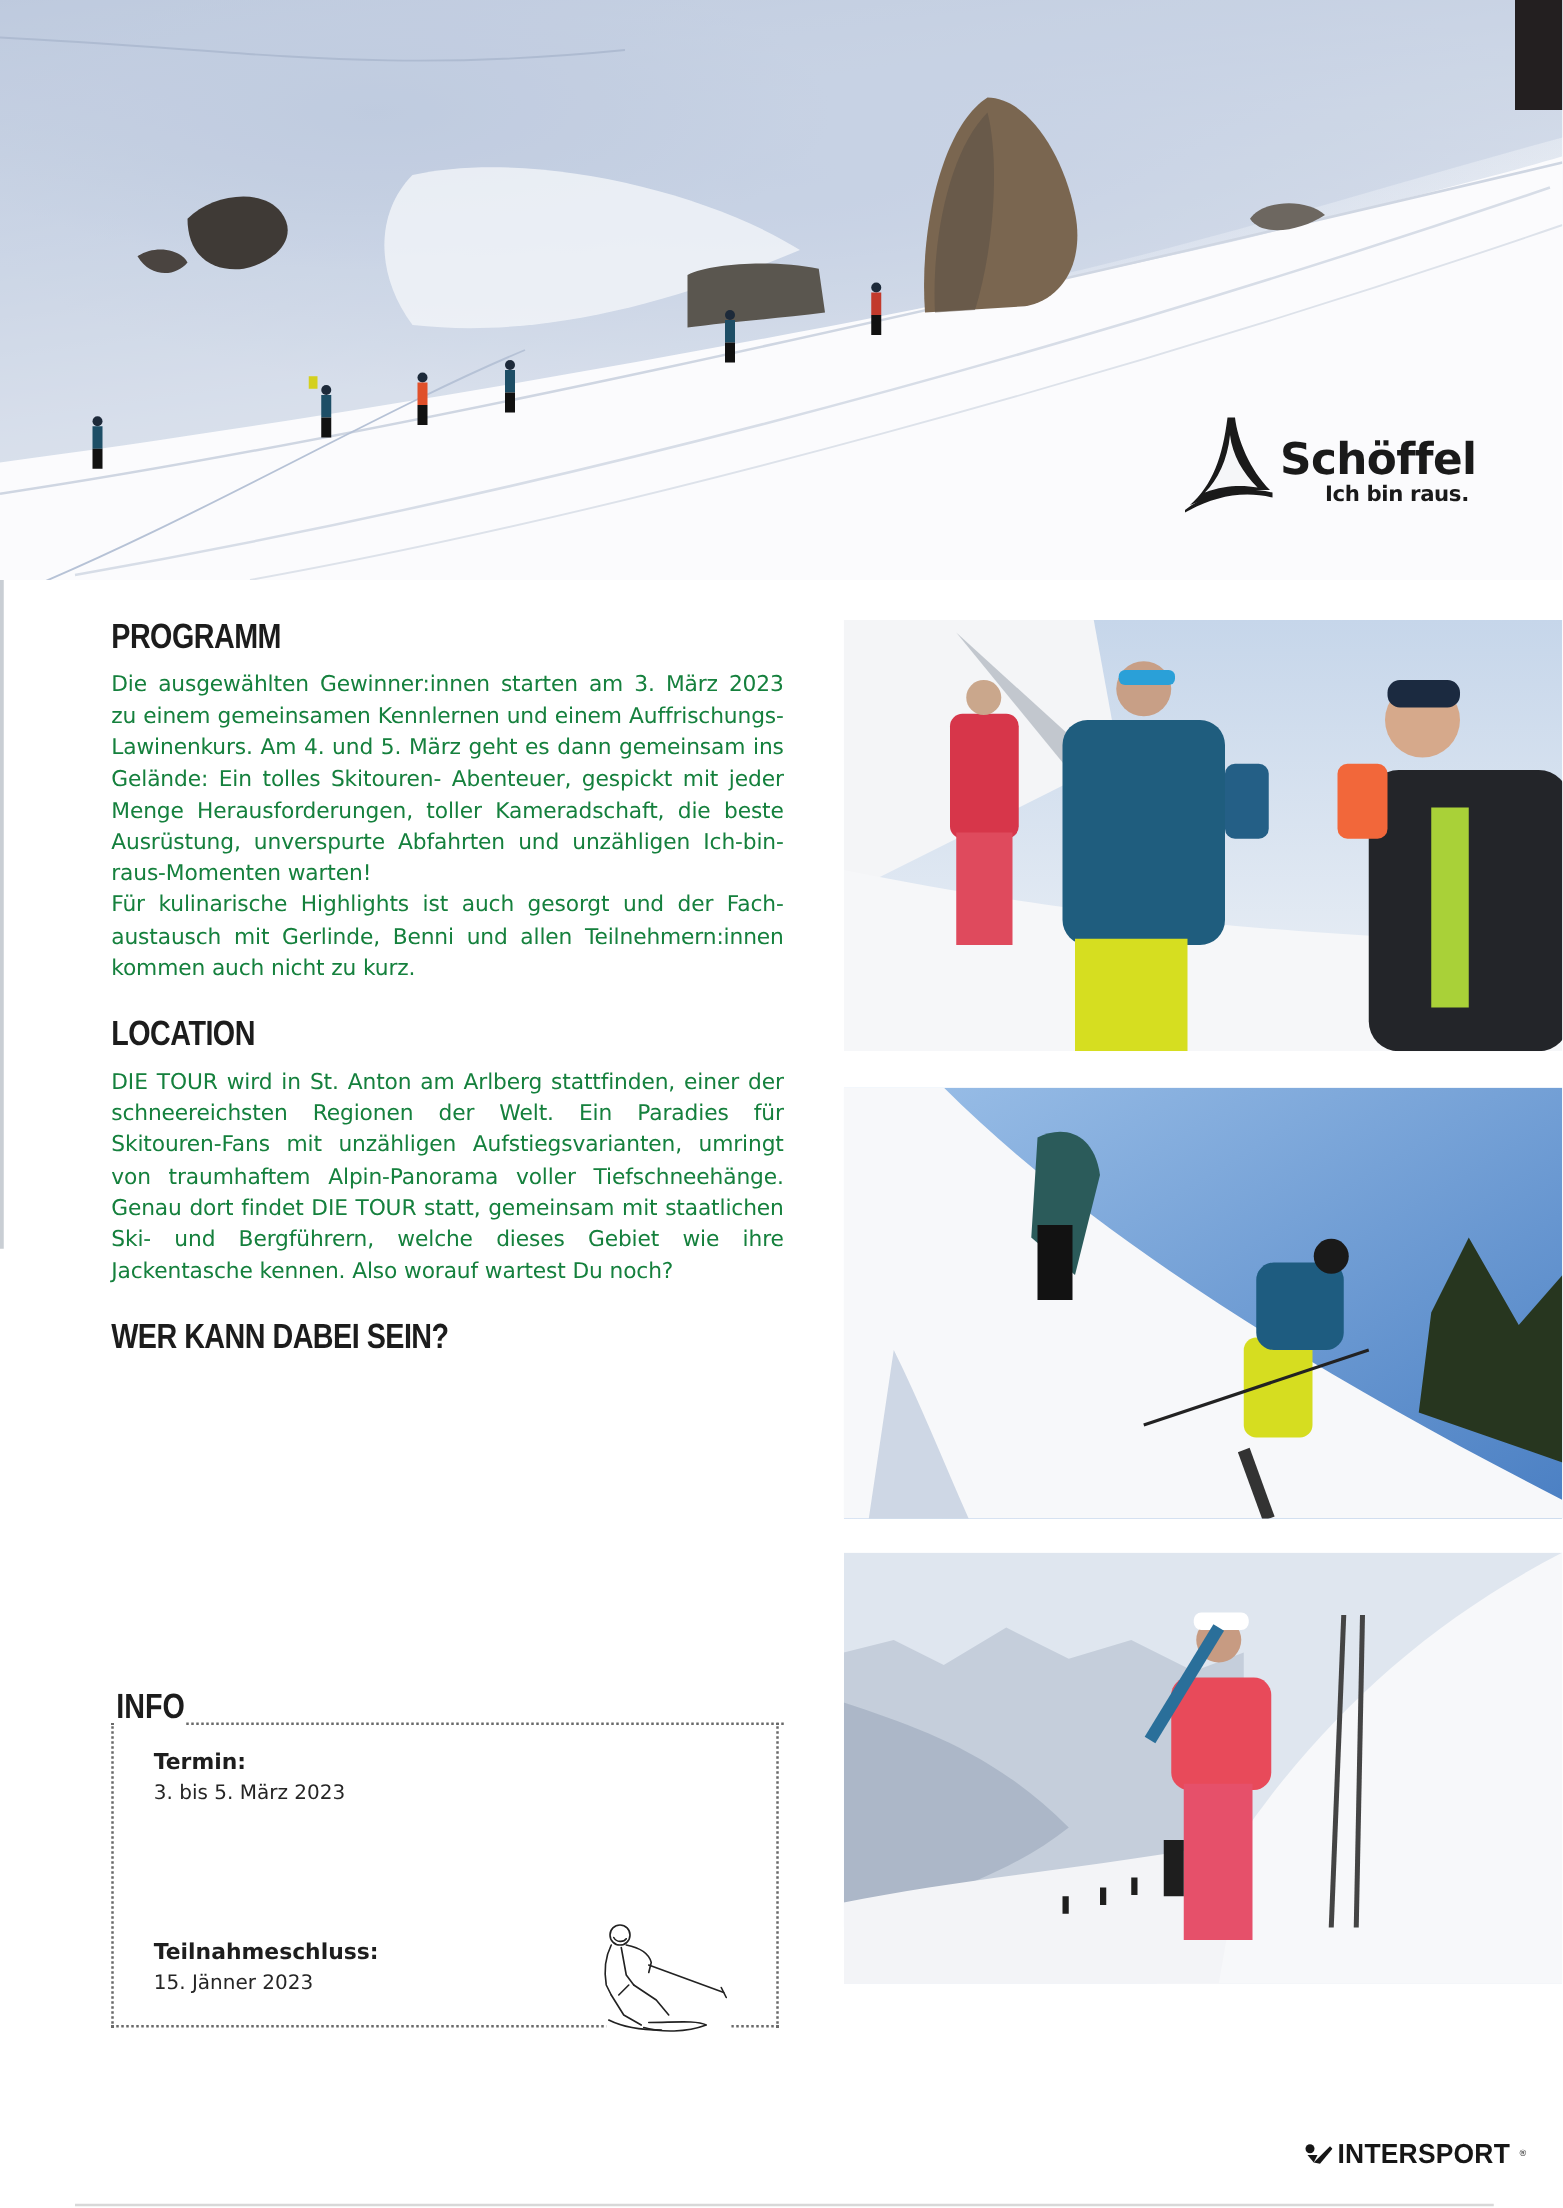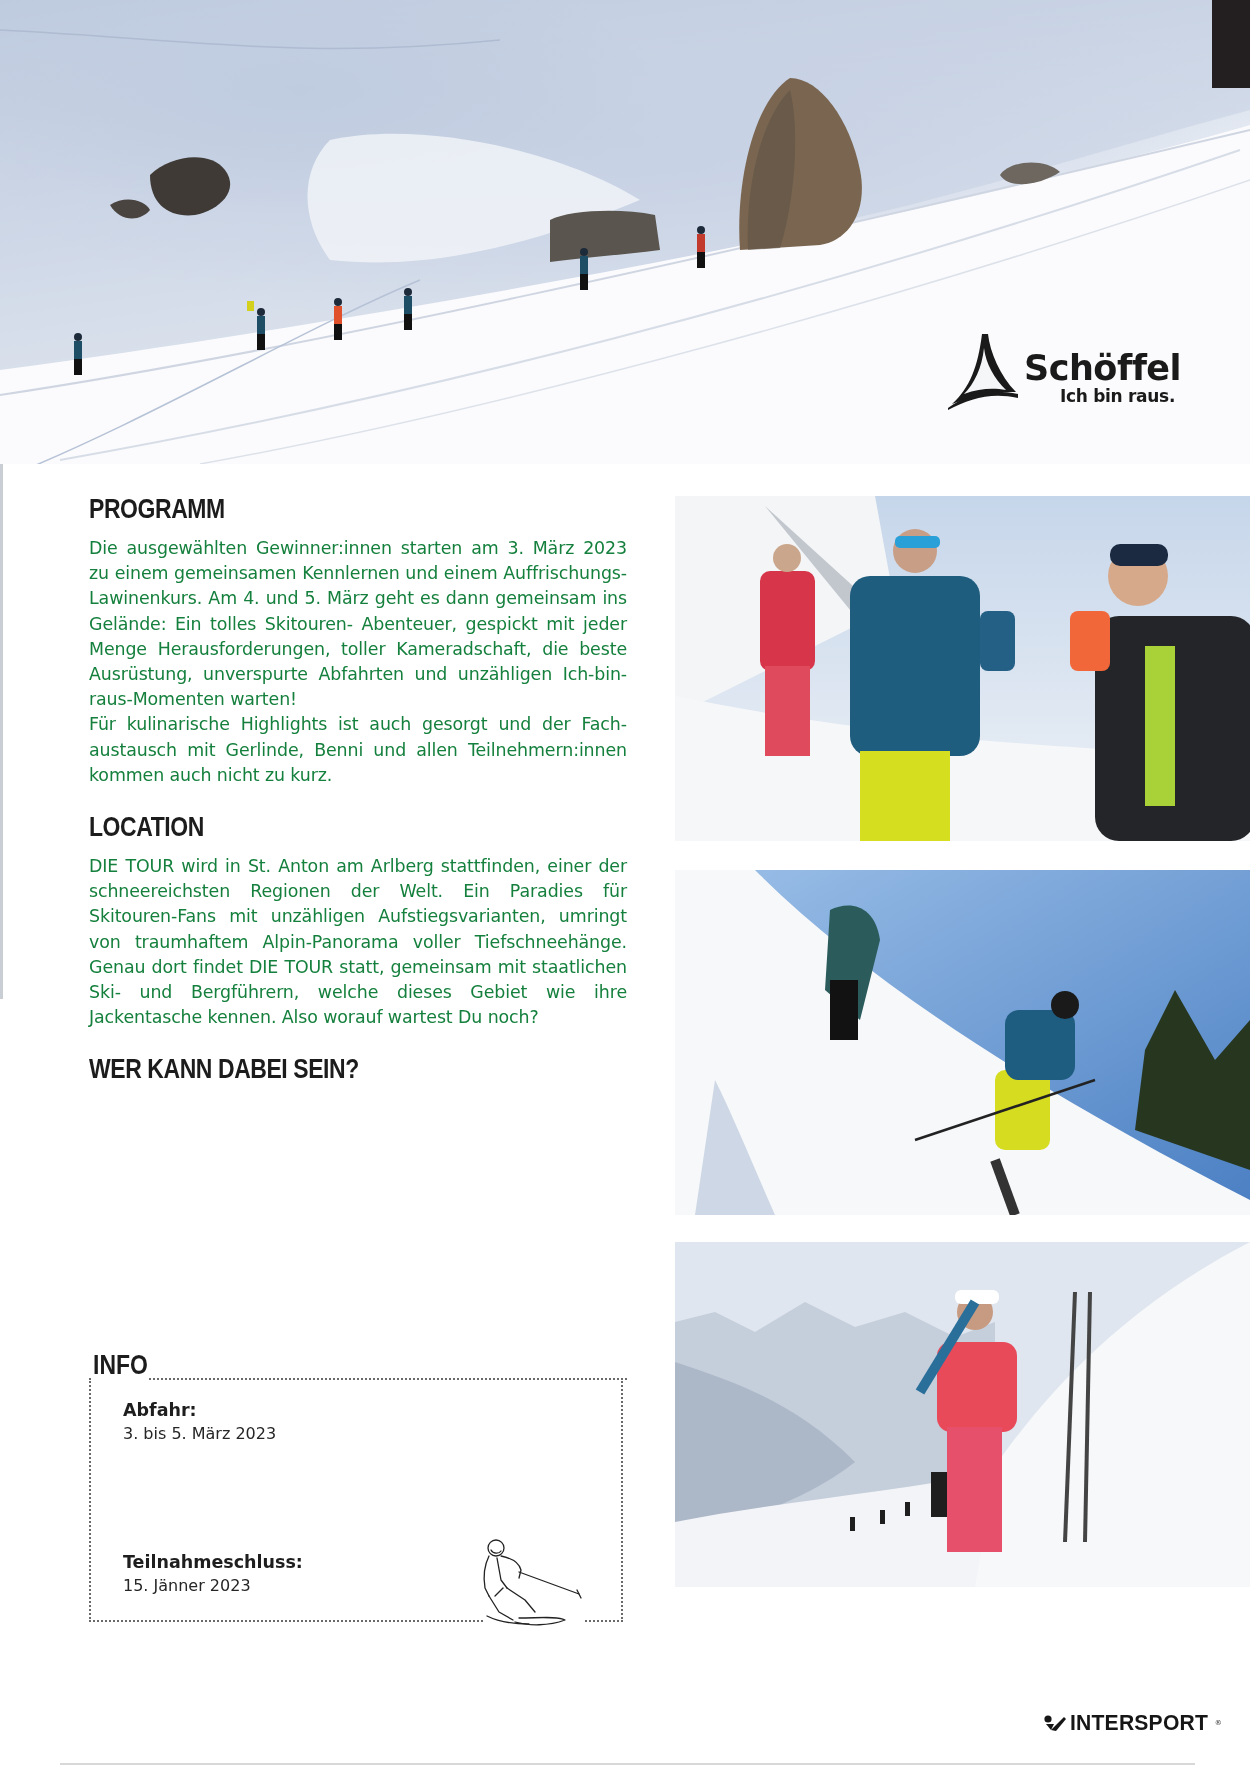--- a/index.html
+++ b/index.html
@@ -156,21 +156,21 @@
   </div>
 </div>
 
 <div class="info">
   <div class="info-title">INFO</div>
   <div class="info-top"></div>
   <div class="info-box"></div>
   <div class="info-gap-cover"></div>
 
   <div class="info-item" style="top:50px">
-    <div class="info-label">Abfahr:</div>
+    <div class="info-label">Termin:</div>
     <div class="info-value">3. bis 5. März 2023</div>
   </div>
   <div class="info-item" style="top:202px">
     <div class="info-label">Teilnahmeschluss:</div>
     <div class="info-value">15. Jänner 2023</div>
   </div>
 
   <svg class="skier" width="110" height="90" viewBox="0 0 110 90">
     <g fill="none" stroke="#222" stroke-width="1.3" stroke-linecap="round" stroke-linejoin="round">
       <circle cx="17" cy="10" r="8"></circle>

